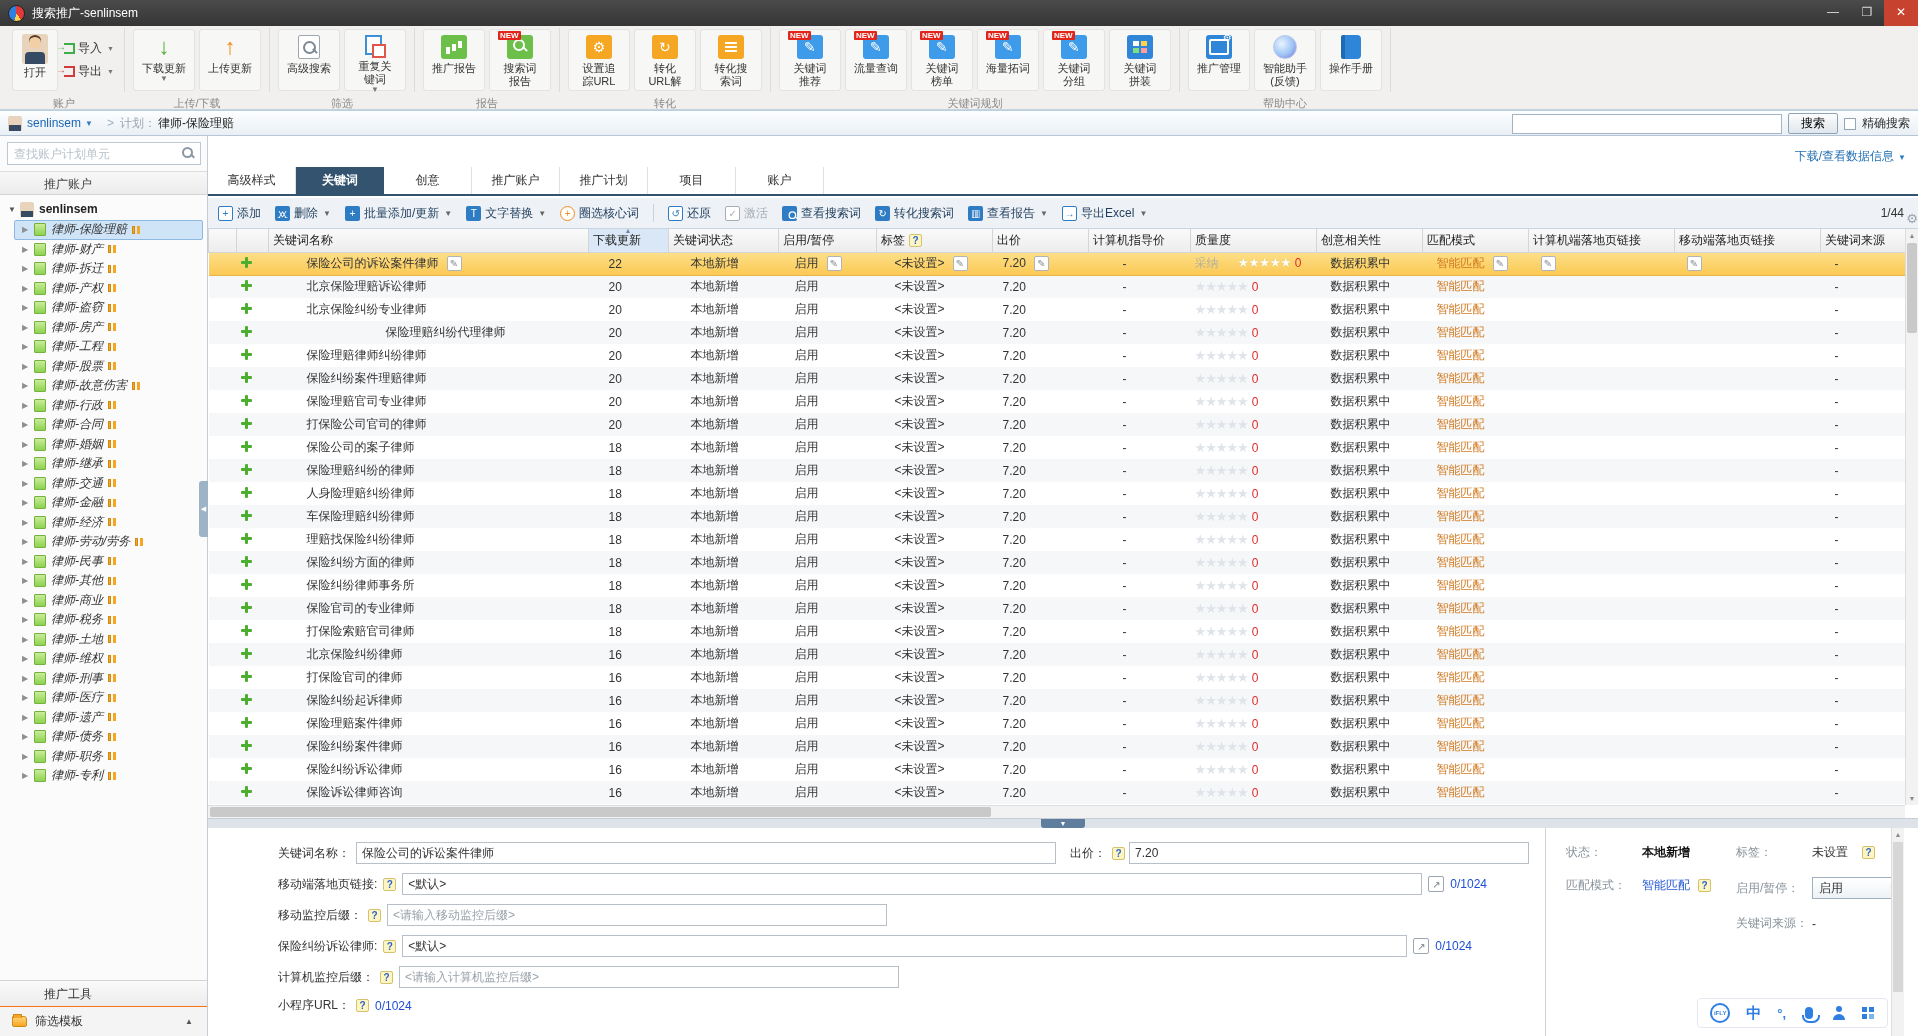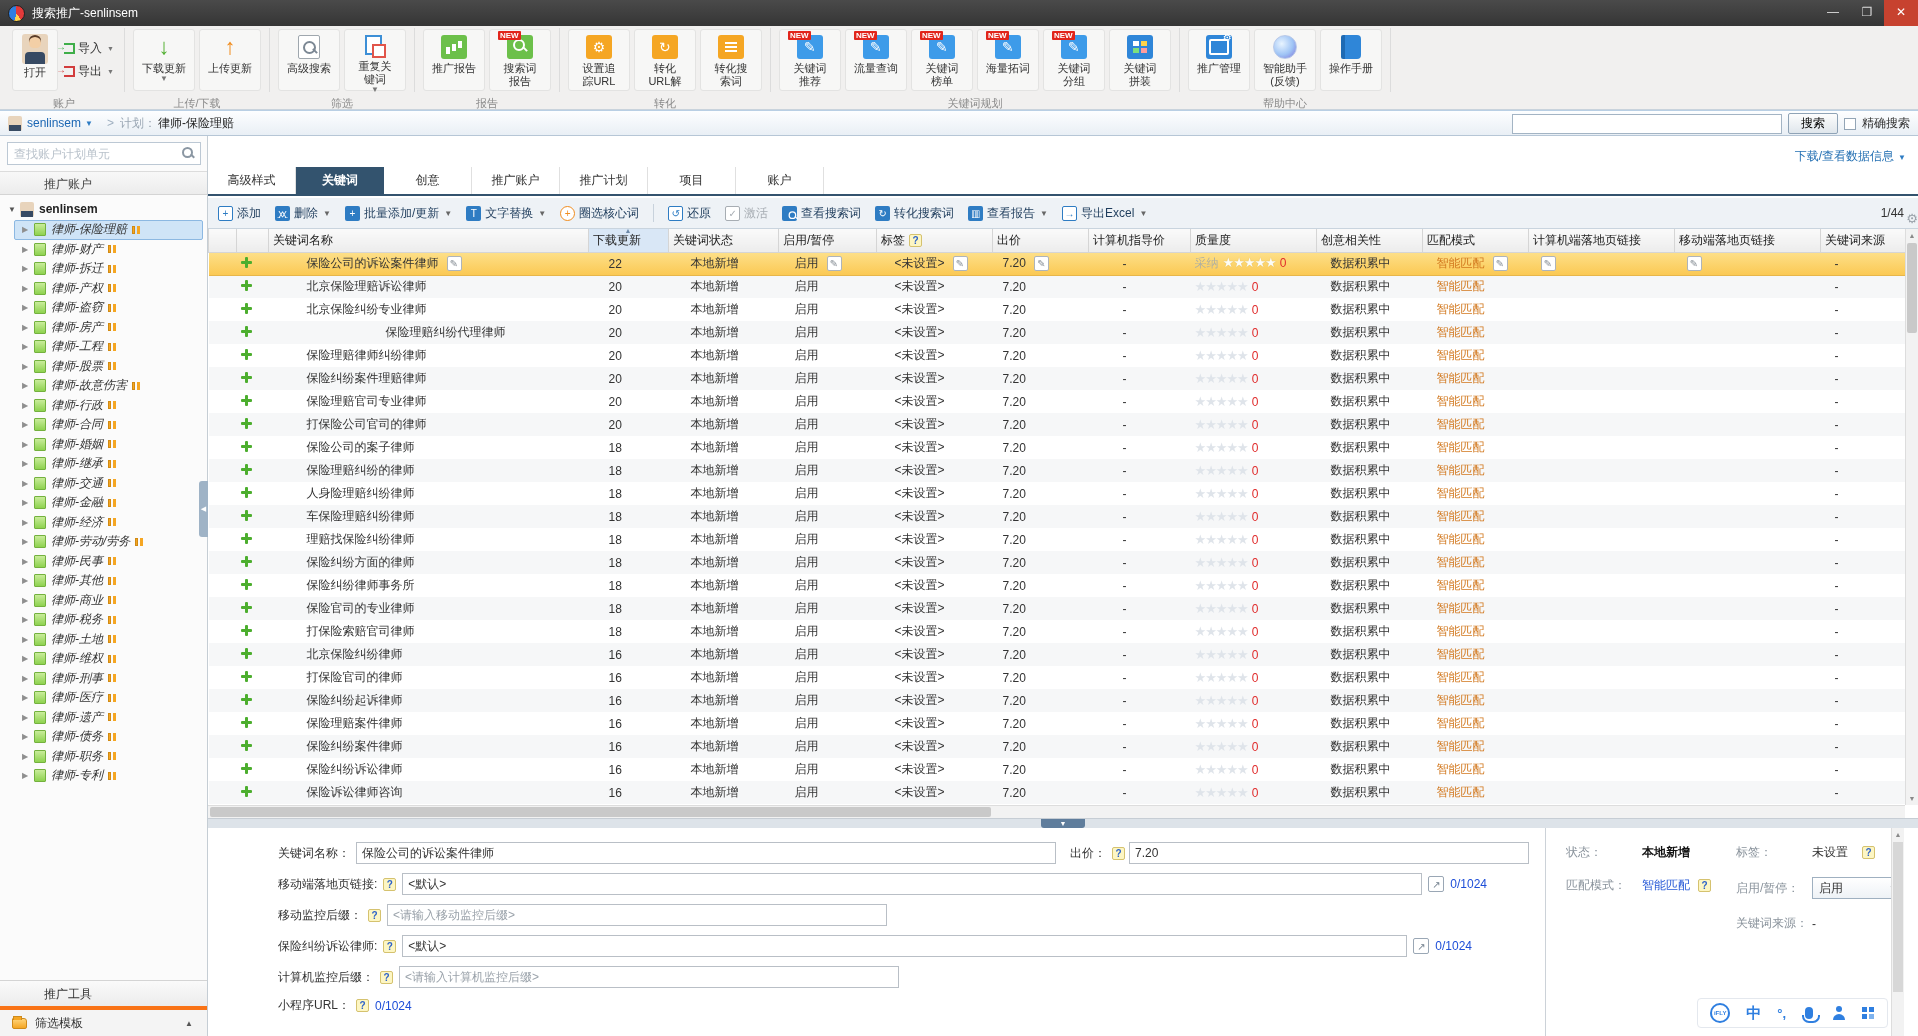--- a/index.html
+++ b/index.html
@@ -85,21 +85,21 @@
   .titem{height:19.5px;display:flex;align-items:center;padding-left:22px;position:relative;}
   .titem .row-hl{position:absolute;left:14px;right:4px;top:0;bottom:0;background:#cfe4f7;border:1px solid #8cb8e2;border-radius:2px;display:none;}
   .titem.sel .row-hl{display:block;}
   .titem>*{position:relative;}
   .doc-ic{width:12px;height:13px;margin-right:5px;position:relative;background:linear-gradient(#c9ec9a,#8ed24f);border:1px solid #74b13e;border-radius:1px;}
   .doc-ic::before{content:"";position:absolute;left:2px;top:-4px;width:11px;height:12px;background:#e9f7d2;border:1px solid #9cc76a;z-index:-1;}
   .camp-name{font-style:italic;color:#333;margin-right:5px;white-space:nowrap;}
   .pausebars{width:3px;height:8px;background:#f5a623;box-shadow:5px 0 0 #f5a623;display:inline-block;border:0.5px solid #d08a14;}
   .side-bot{position:absolute;bottom:0;left:0;right:0;}
   .side-toolrow{height:26px;line-height:26px;background:linear-gradient(#fafafa,#ececec);border-top:1px solid #d4d4d4;padding-left:44px;color:#333;}
-  .side-template{height:30px;background:#f4f4f4;border-top:4px solid #f97316;display:flex;align-items:center;padding-left:12px;gap:8px;}
+  .side-template{height:30px;background:#f4f4f4;border-top:1px solid #f97316;display:flex;align-items:center;padding-left:12px;gap:8px;}
   .folder-ic{width:15px;height:11px;background:linear-gradient(#ffd47a,#f5a623);border:1px solid #cf8a1a;border-radius:1px 3px 2px 2px;position:relative;}
   .folder-ic::before{content:"";position:absolute;left:0;top:-3px;width:7px;height:3px;background:#f5a623;border:1px solid #cf8a1a;border-bottom:none;}
   .collapse-tab{position:absolute;right:-1px;top:345px;width:9px;height:56px;background:#9fb3c6;border-radius:3px 0 0 3px;color:#fff;font-size:7px;display:flex;align-items:center;justify-content:center;}
 
   
   .main{position:absolute;left:208px;top:136px;right:0;bottom:0;background:#fff;}
   .datalink{position:absolute;right:12px;top:12px;color:#2470b3;}
   .datalink .dd-sm{margin:0 0 0 4px;}
   .tabsrow{position:absolute;left:0;top:31px;right:0;height:29px;border-bottom:2px solid #33536e;display:flex;align-items:stretch;}
   .tab{min-width:88px;padding:0 14px;display:flex;align-items:center;justify-content:center;color:#333;border-right:1px solid #e0e0e0;}
@@ -126,21 +126,21 @@
   tbody tr:nth-child(even){background:#f6f7f8;}
   tbody tr.sel{background:linear-gradient(#fde08a,#fbc954);}
   tbody tr.sel td{border-top:1px solid #e7b64a;border-bottom:1px solid #e7b64a;}
   .plus-ic{width:11px;height:11px;position:relative;display:inline-block;}
   .plus-ic::before{content:"";position:absolute;left:0;top:4px;width:11px;height:3px;background:#4cae2e;border-radius:1px;}
   .plus-ic::after{content:"";position:absolute;left:4px;top:0;width:3px;height:11px;background:#4cae2e;border-radius:1px;}
   .edit-box{display:inline-flex;width:15px;height:15px;border:1px solid #aeb4ba;background:#fff;border-radius:2px;align-items:center;justify-content:center;font-size:10px;color:#8b9299;vertical-align:middle;margin-left:8px;}
   .stars{letter-spacing:-1px;color:#dfe4ea;font-size:13px;}
   tr.sel .stars{color:#fdfdf6;text-shadow:0 0 1px #cfa94f;}
   .qzero{color:#e02b2b;margin-left:4px;}
-  .adopt{color:#b0b0a0;margin-right:4px;}
+  .adopt{color:#b0b0a0;margin-right:19px;}
   .match-val{color:#d2781e;}
   .help-ic{display:inline-flex;width:13px;height:13px;background:#fdf6c3;border:1px solid #d5c26f;border-radius:2px;align-items:center;justify-content:center;color:#2e63c9;font-size:10px;font-weight:bold;vertical-align:middle;}
   th .help-ic{margin-left:4px;}
   .gear-glyph{color:#9aa2aa;font-size:13px;}
 
   
   .vscroll{position:absolute;right:0;top:93px;width:13px;height:576px;background:#f2f2f2;border-left:1px solid #ddd;}
   .vscroll .arr{height:13px;text-align:center;font-size:7px;color:#8a8a8a;line-height:13px;}
   .vscroll .thumb{position:absolute;left:1px;right:1px;top:14px;height:90px;background:#c9c9c9;border-radius:2px;}
   .vscroll .arr.bot{position:absolute;bottom:0;left:0;right:0;}

